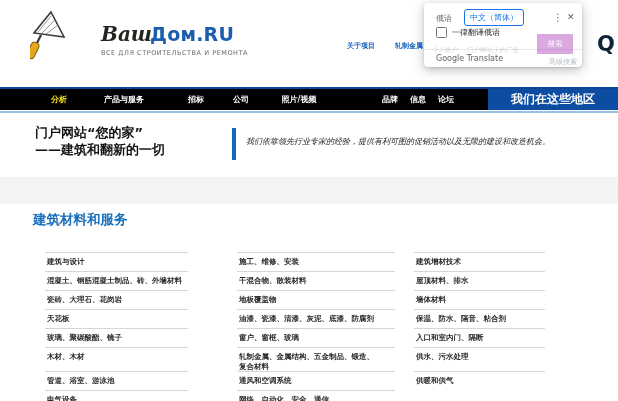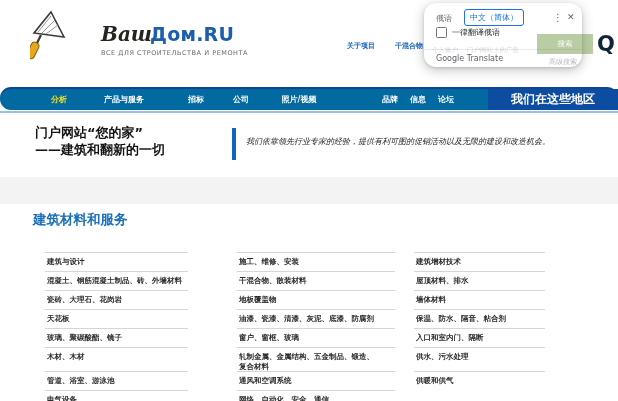--- a/index.html
+++ b/index.html
@@ -9,41 +9,41 @@
   .logo{position:absolute;left:30px;top:10px;display:flex;align-items:flex-start;gap:32px;}
   .logo-text{margin-left:3px;}
   .logo-line1{display:flex;align-items:baseline;margin-top:12px;}
   .logo-vash{font-family:"DejaVu Serif","Liberation Serif",serif;font-style:italic;font-weight:600;
              font-size:20px;color:#26241f;}
   .logo-dom{font-weight:800;font-size:19px;color:#1b5eae;letter-spacing:0.2px;margin-left:-2px;}
   .logo-tagline{font-size:6.5px;color:#6a6a6a;letter-spacing:0.55px;margin-top:3px;}
   .hdr-link{position:absolute;top:41px;font-size:7px;font-weight:700;color:#1766c2;cursor:pointer;}
   .search-q{position:absolute;left:597px;top:32px;font-size:21px;font-weight:800;color:#0e2438;cursor:pointer;}
   
-  .search-btn{position:absolute;left:537px;top:34px;width:56px;height:20px;background:#4d7c0f;color:#fff;
+  .search-btn{position:absolute;left:537px;top:34px;width:36px;height:20px;background:#a21caf;color:#fff;
               font-size:7.5px;display:flex;align-items:center;justify-content:center;opacity:.38;z-index:30;}
   .adv-link{position:absolute;left:549px;top:57px;font-size:7px;color:#56677a;opacity:.45;z-index:30;}
   .ghost-links{position:absolute;left:432px;top:46px;z-index:30;opacity:.26;display:flex;gap:9px;
                font-size:6.5px;color:#666;width:160px;}
   
-  .gt-popup{position:absolute;left:424px;top:3px;width:158px;height:64px;background:#fff;border-radius:12px;
+  .gt-popup{position:absolute;left:424px;top:3px;width:158px;height:64px;background:#fff;border-radius:4px;
             box-shadow:0 3px 12px rgba(60,64,67,.32),0 1px 3px rgba(60,64,67,.18);z-index:20;}
   .gt-tabs{position:absolute;left:0;top:6px;width:100%;height:18px;}
   .gt-tab-src{position:absolute;left:12px;top:4px;font-size:8px;color:#5f6368;cursor:pointer;}
   .gt-tab-tgt{position:absolute;left:40px;top:0;border:1.5px solid #1a73e8;border-radius:3px;
               padding:2px 5px;font-size:8px;color:#1a73e8;cursor:pointer;white-space:nowrap;}
   .gt-menu{position:absolute;left:129px;top:3px;font-size:10px;color:#5f6368;cursor:pointer;}
   .gt-close{position:absolute;left:143px;top:3px;font-size:9px;color:#5f6368;cursor:pointer;}
   .gt-checkrow{position:absolute;left:12px;top:24px;display:flex;align-items:center;gap:5px;}
   .gt-checkbox{width:9px;height:9px;border:1.5px solid #757575;border-radius:1.5px;background:#fff;cursor:pointer;}
   .gt-checklabel{font-size:8px;color:#202124;}
   .gt-divider{position:absolute;left:0;top:46px;width:100%;height:1px;background:#e8eaed;}
   .gt-brand{position:absolute;left:12px;top:51px;font-size:8px;color:#5f6368;cursor:pointer;}
   
-  .nav{position:absolute;left:0;top:87px;width:618px;height:23px;background:#0369a1;border-top:2px solid #0d4596;box-sizing:border-box;border-radius:11px;}
+  .nav{position:absolute;left:0;top:87px;width:618px;height:23px;background:#000000;border-top:2px solid #0d4596;box-sizing:border-box;}
   .nav-item{position:absolute;top:0;height:21px;display:flex;align-items:center;transform:translateX(-50%);
             font-size:8px;font-weight:700;color:#ffffff;cursor:pointer;white-space:nowrap;}
   .nav-item.active{color:#f2e11b;}
   .nav-region{position:absolute;left:488px;top:0;width:130px;height:21px;background:#0c4da2;display:flex;
               align-items:center;justify-content:center;font-size:12px;font-weight:700;color:#fff;cursor:pointer;}
   .nav-underline{position:absolute;left:0;top:111px;width:618px;height:2px;background:#9cc0e4;}
   
   .hero-title{position:absolute;left:35px;top:125px;font-size:13px;line-height:16.5px;font-weight:700;color:#151515;}
   .quote-bar{position:absolute;left:232px;top:128px;width:4px;height:32px;background:#1266bd;}
   .quote-text{position:absolute;left:246px;top:136px;width:345px;font-size:8px;font-style:italic;color:#222;line-height:11px;}
@@ -72,21 +72,21 @@
     <span class="logo-text">
       <span class="logo-line1">
         <span class="logo-vash">Ваш</span>
         <span class="logo-dom">Дом.RU</span>
       </span>
       <div class="logo-tagline">ВСЕ ДЛЯ СТРОИТЕЛЬСТВА И РЕМОНТА</div>
     </span>
   </div>
 
   <span class="hdr-link" style="left:347px">关于项目</span>
-  <span class="hdr-link" style="left:395px">干混合物</span>
+  <span class="hdr-link" style="left:395px">轧制金属</span>
   <span class="search-q">Q</span>
 
   <div class="search-btn">搜索</div>
   <span class="adv-link">高级搜索</span>
   <div class="ghost-links">
     <span>个人账户</span>
     <span>门户网站上的广告</span>
   </div>
 
   <div class="gt-popup">

